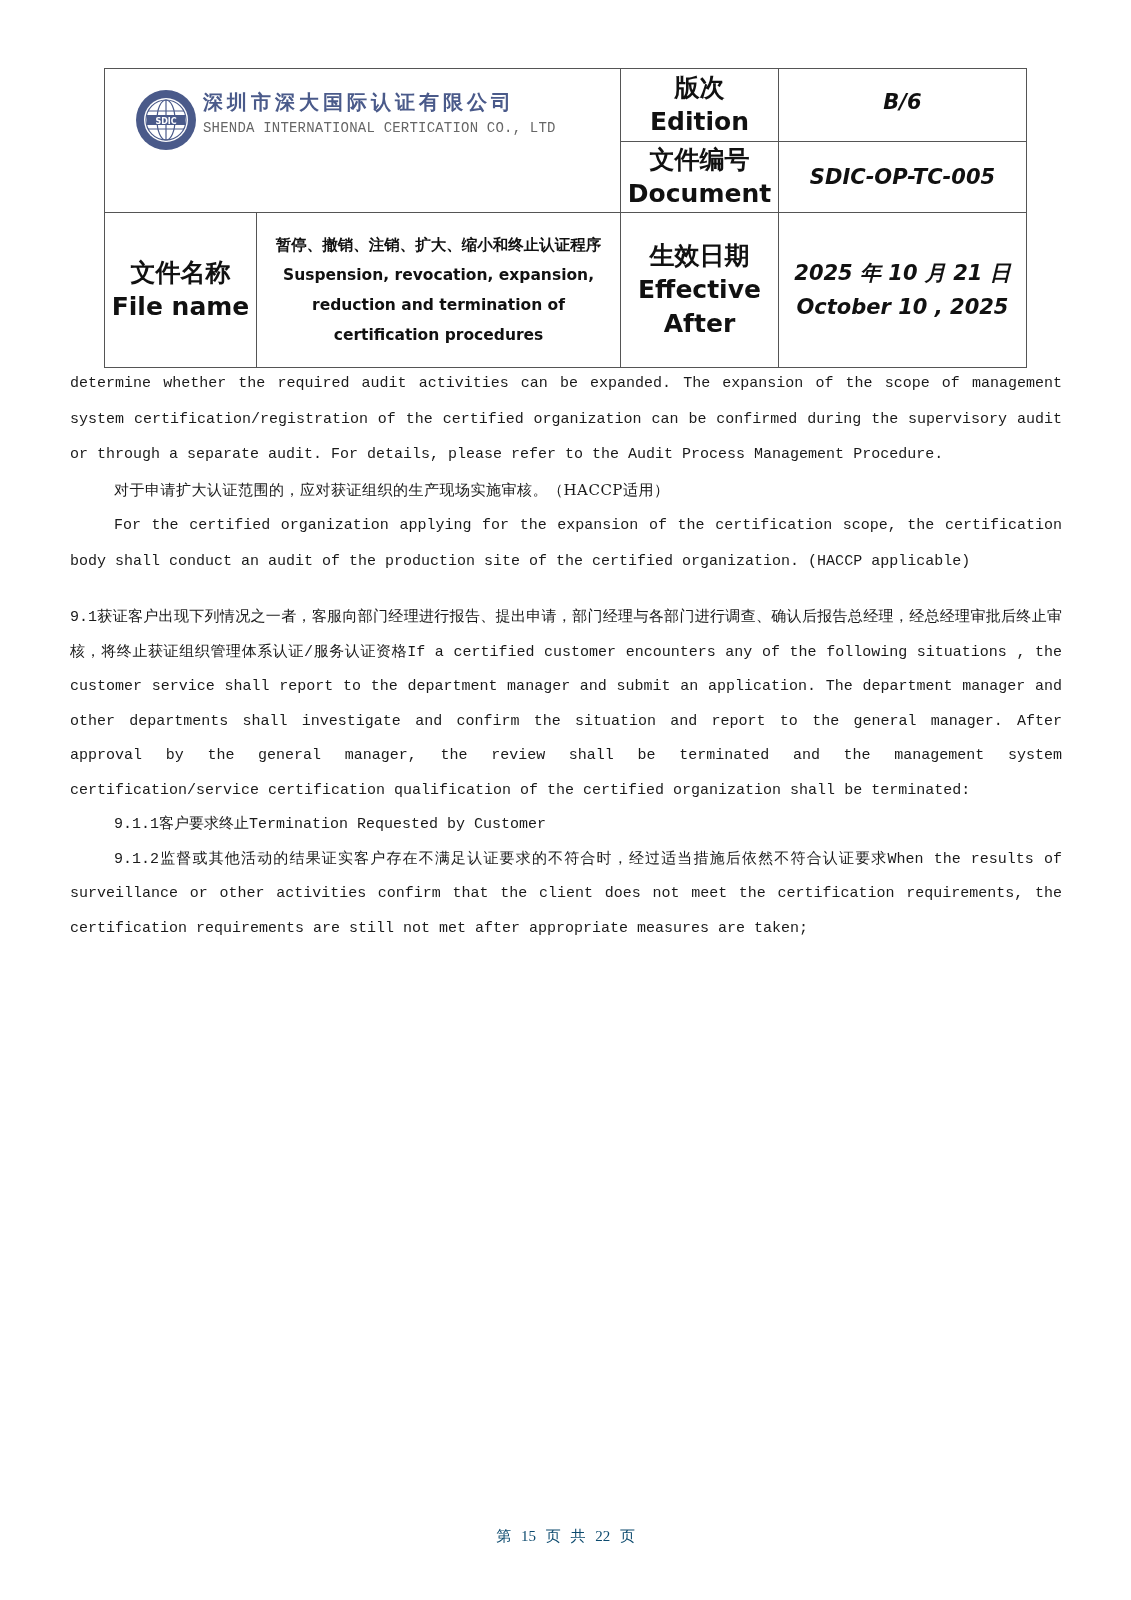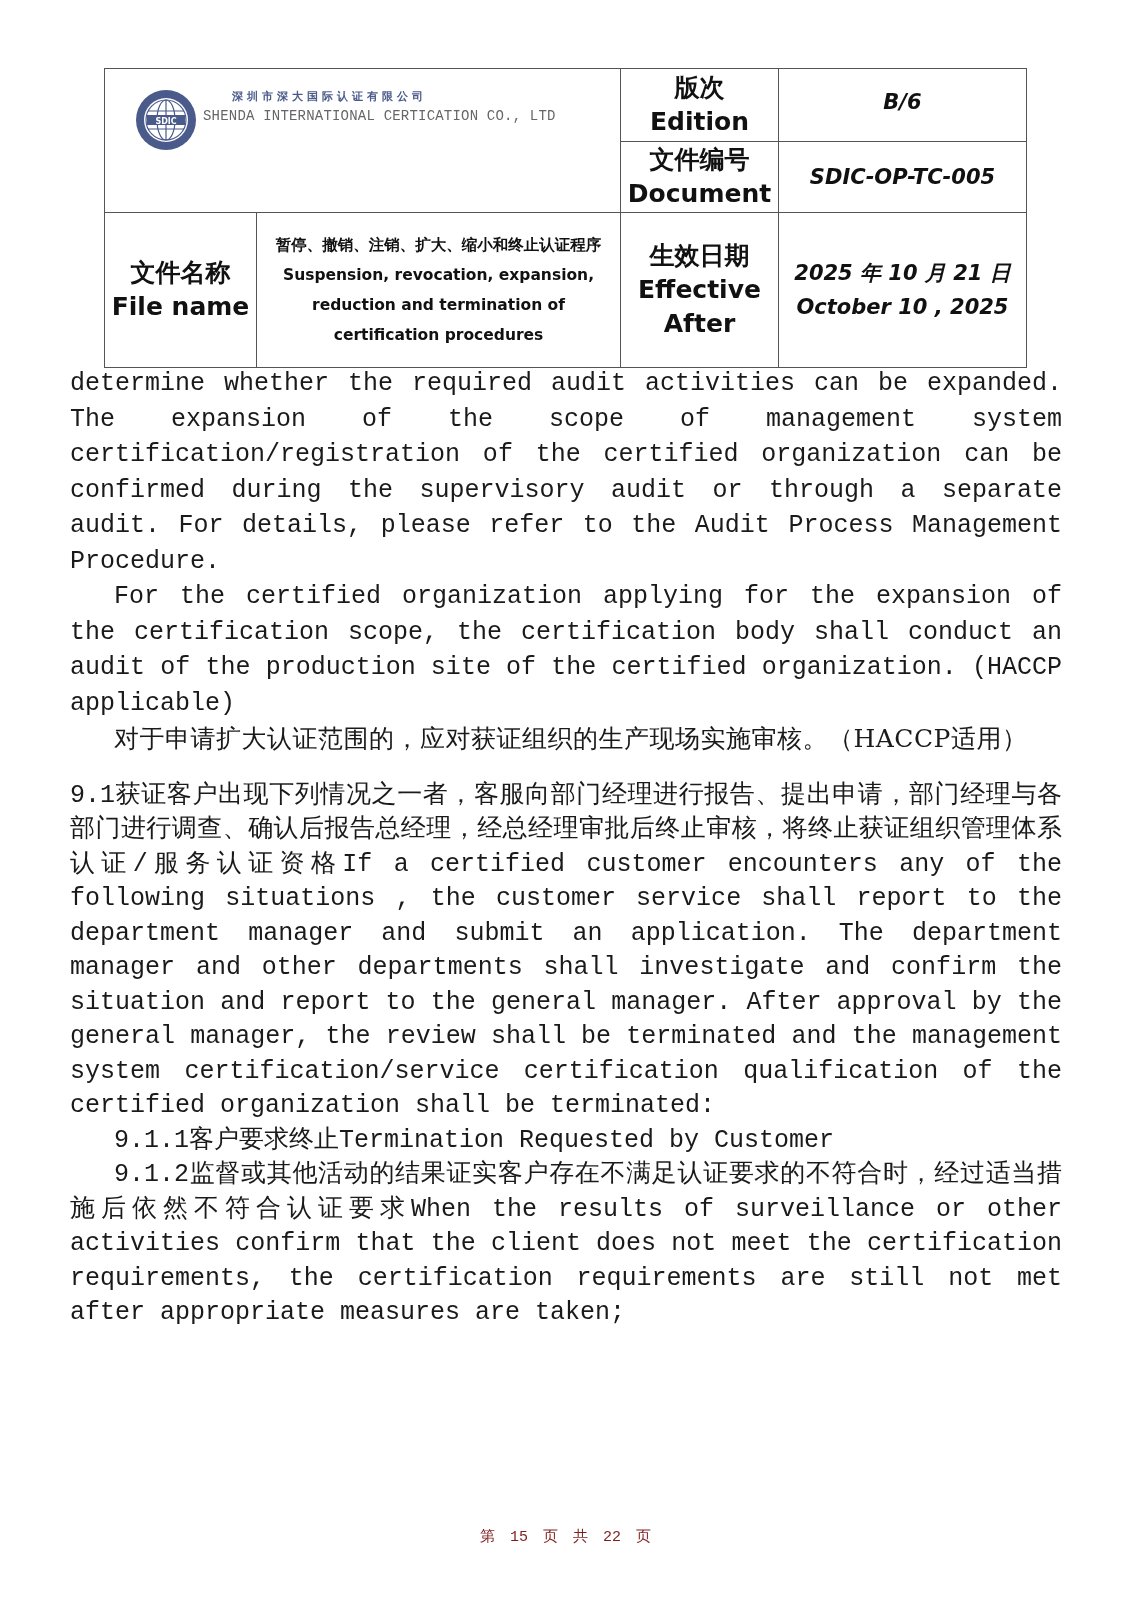--- a/index.html
+++ b/index.html
@@ -7,38 +7,38 @@
   .hdr-table {
     position:absolute; left:104px; top:68px; width:922px; height:270px;
     border-collapse:collapse; table-layout:fixed;
     font-family:"DejaVu Sans", "Liberation Sans", sans-serif; font-weight:bold; color:#111;
   }
   .hdr-table td { border:1.5px solid #555; text-align:center; vertical-align:middle; padding:0; }
   .logo-cell { position:relative; text-align:left !important; vertical-align:top !important; }
   .logo-wrap { position:absolute; left:30px; top:20px; display:flex; align-items:flex-start; }
   .logo-emblem { width:62px; height:62px; }
   .logo-text { margin-left:6px; }
-  .logo-cn { font-family:Liberation Sans, sans-serif; font-size:11px; letter-spacing:4px; color:#4a5a8a; font-weight:bold;margin-left:29px; }
+  .logo-cn { font-family:Liberation Sans, sans-serif; font-size:20px; letter-spacing:4px; color:#4a5a8a; font-weight:bold; }
   .logo-en { font-family:"Liberation Mono", monospace; font-size:14px; color:#666; font-weight:normal; margin-top:4px; letter-spacing:0.2px;}
   .lbl { font-size:25px; line-height:34px; }
   .val { font-size:21px; line-height:34px;font-style:italic; }
   .fname { font-size:15.5px; line-height:30px; padding:17px 6px !important; }
 
   .body-text {
     position:absolute; left:70px; width:992px;
     font-family:"Liberation Mono", "DejaVu Sans Mono", monospace;
-    font-size:25px; color:#1a1a1a;
+    font-size:15px; color:#1a1a1a;
   }
   .p { text-align:justify; text-align-last:auto; margin:0; line-height:35.5px; }
   .lastline { text-align-last:left; }
   .indent { text-indent:44px; }
   .cn { font-family:"DejaVu Serif", serif; }
   .footer {
     position:absolute; top:1527px; left:0; width:1131px; text-align:center;
-    font-family:Liberation Mono, monospace; font-size:15px; color:#7f1d1d; word-spacing:6px;
+    font-family:Liberation Serif, serif; font-size:15px; color:#0c4a6e; word-spacing:6px;
   }
 </style>
 </head>
 <body>
 
 <table class="hdr-table">
   <colgroup>
     <col style="width:152px">
       <col style="width:364px">
       <col style="width:158px">
@@ -98,20 +98,20 @@
     <td>
       <div class="val">2025 年 10 月 21 日</div>
       <div class="val">October 10 , 2025</div>
     </td>
   </tr>
 </tbody>
   </table>
 
 <div class="body-text" style="top:366px">
   <p class="p lastline">determine whether the required audit activities can be expanded. The expansion of the scope of management system certification/registration of the certified organization can be confirmed during the supervisory audit or through a separate audit. For details, please refer to the Audit Process Management Procedure.</p>
+  <p class="p lastline indent cn" style="letter-spacing:0.5px">对于申请扩大认证范围的，应对获证组织的生产现场实施审核。（HACCP适用）</p>
   <p class="p lastline indent">For the certified organization applying for the expansion of the certification scope, the certification body shall conduct an audit of the production site of the certified organization. (HACCP applicable)</p>
-  <p class="p lastline indent cn" style="letter-spacing:0.5px">对于申请扩大认证范围的，应对获证组织的生产现场实施审核。（HACCP适用）</p>
   <p class="p lastline" style="margin-top:22px;line-height:34.5px">9.1获证客户出现下列情况之一者，客服向部门经理进行报告、提出申请，部门经理与各部门进行调查、确认后报告总经理，经总经理审批后终止审核，将终止获证组织管理体系认证/服务认证资格If a certified customer encounters any of the following situations , the customer service shall report to the department manager and submit an application. The department manager and other departments shall investigate and confirm the situation and report to the general manager. After approval by the general manager, the review shall be terminated and the management system certification/service certification qualification of the certified organization shall be terminated:</p>
   <p class="p lastline indent" style="line-height:34.5px">9.1.1客户要求终止Termination Requested by Customer</p>
   <p class="p lastline indent" style="line-height:34.5px">9.1.2监督或其他活动的结果证实客户存在不满足认证要求的不符合时，经过适当措施后依然不符合认证要求When the results of surveillance or other activities confirm that the client does not meet the certification requirements, the certification requirements are still not met after appropriate measures are taken;</p>
 </div>
 
 <div class="footer">第 15 页 共 22 页</div>
 
 </body></html>

